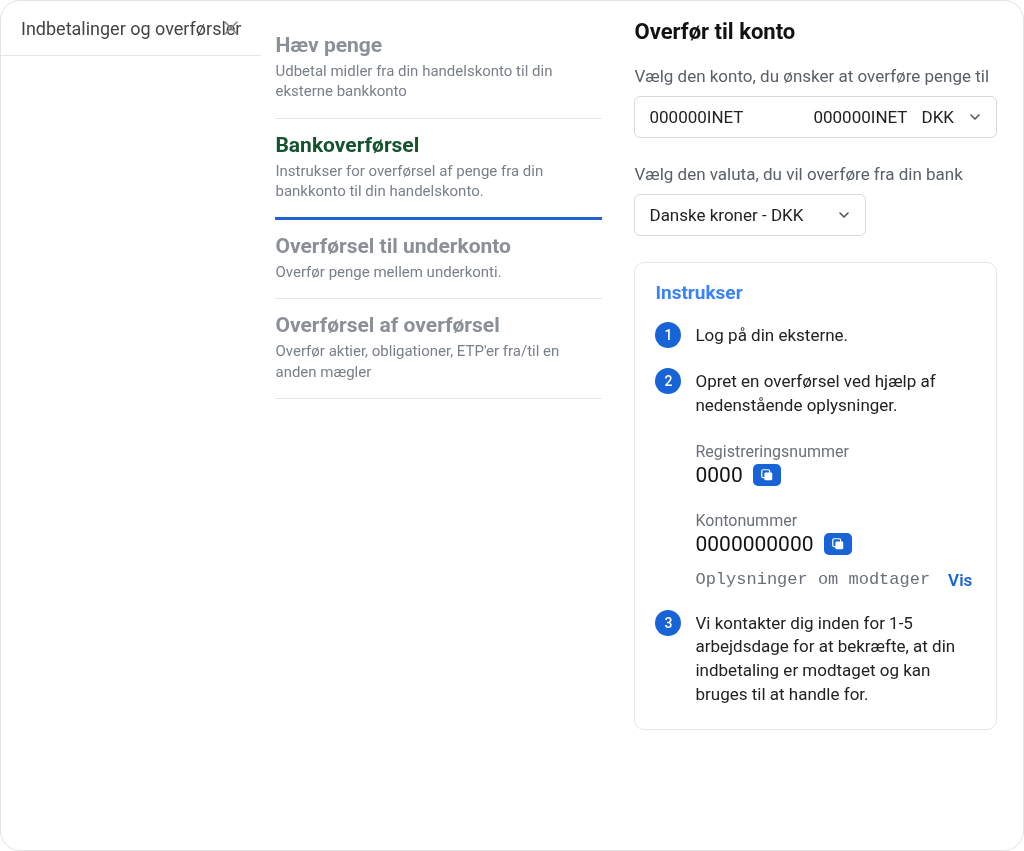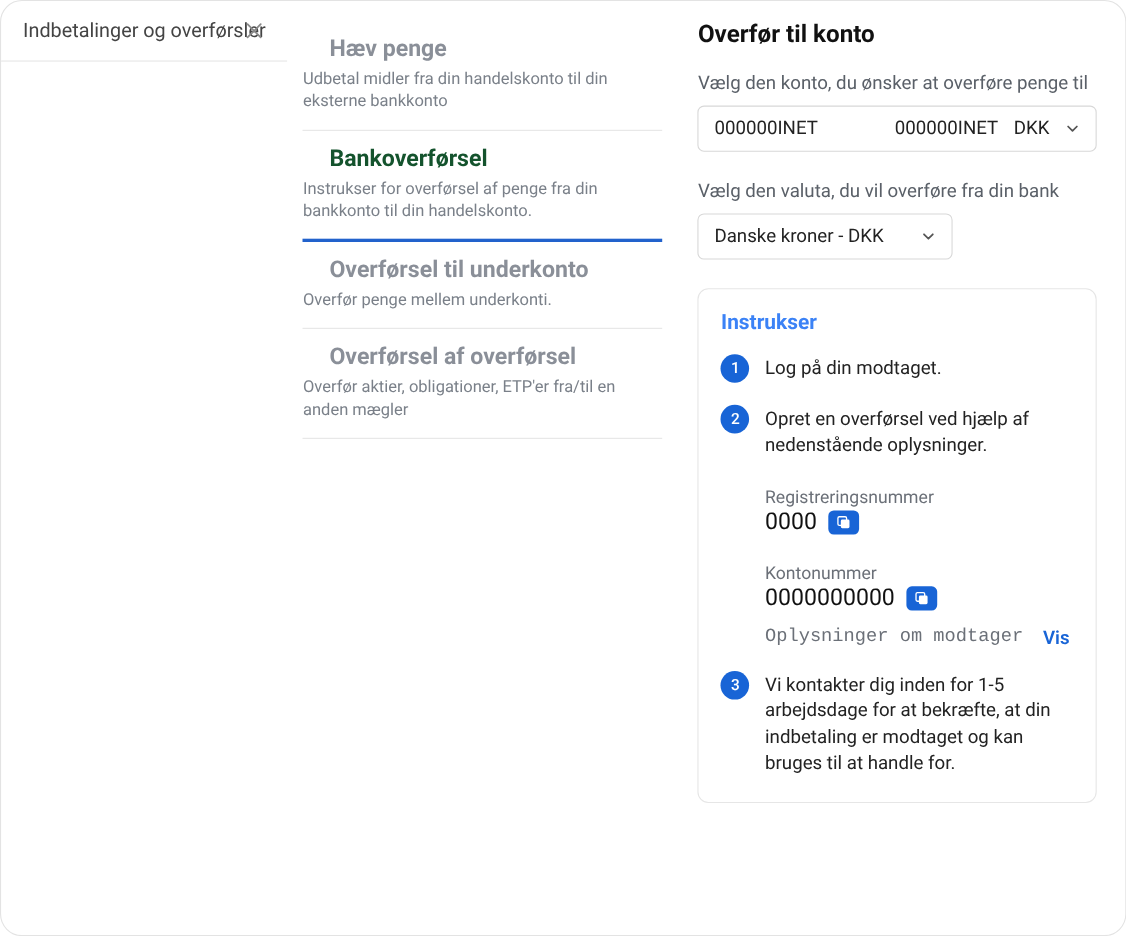--- a/index.html
+++ b/index.html
@@ -61,21 +61,20 @@
     cursor: pointer;
   }
   .sidebar-item.active {
     border-bottom: 3px solid #2262cc;
   }
   .sidebar-item h3 {
     font-size: 21px;
     font-weight: 700;
     color: #8a8f98;
     margin-bottom: 4px;
-    margin-left: 24px;
   }
   .sidebar-item.active h3 {
     color: #14532d;
   }
   .sidebar-item p {
     font-size: 15px;
     color: #7a8089;
     line-height: 1.35;
   }
   .main {
@@ -270,21 +269,21 @@
             </svg>
         </span>
       </div>
 
       <div class="instructions-box">
         <h3>Instrukser</h3>
 
         <div class="step">
           <div class="step-num">1</div>
           <div class="step-body">
-            <div class="lead">Log på din modtaget.</div>
+            <div class="lead">Log på din eksterne.</div>
           </div>
         </div>
 
         <div class="step">
           <div class="step-num">2</div>
           <div class="step-body">
             <div class="lead">Opret en overførsel ved hjælp af nedenstående oplysninger.</div>
 
             <div class="detail-block">
               <div class="detail-label">Registreringsnummer</div>

